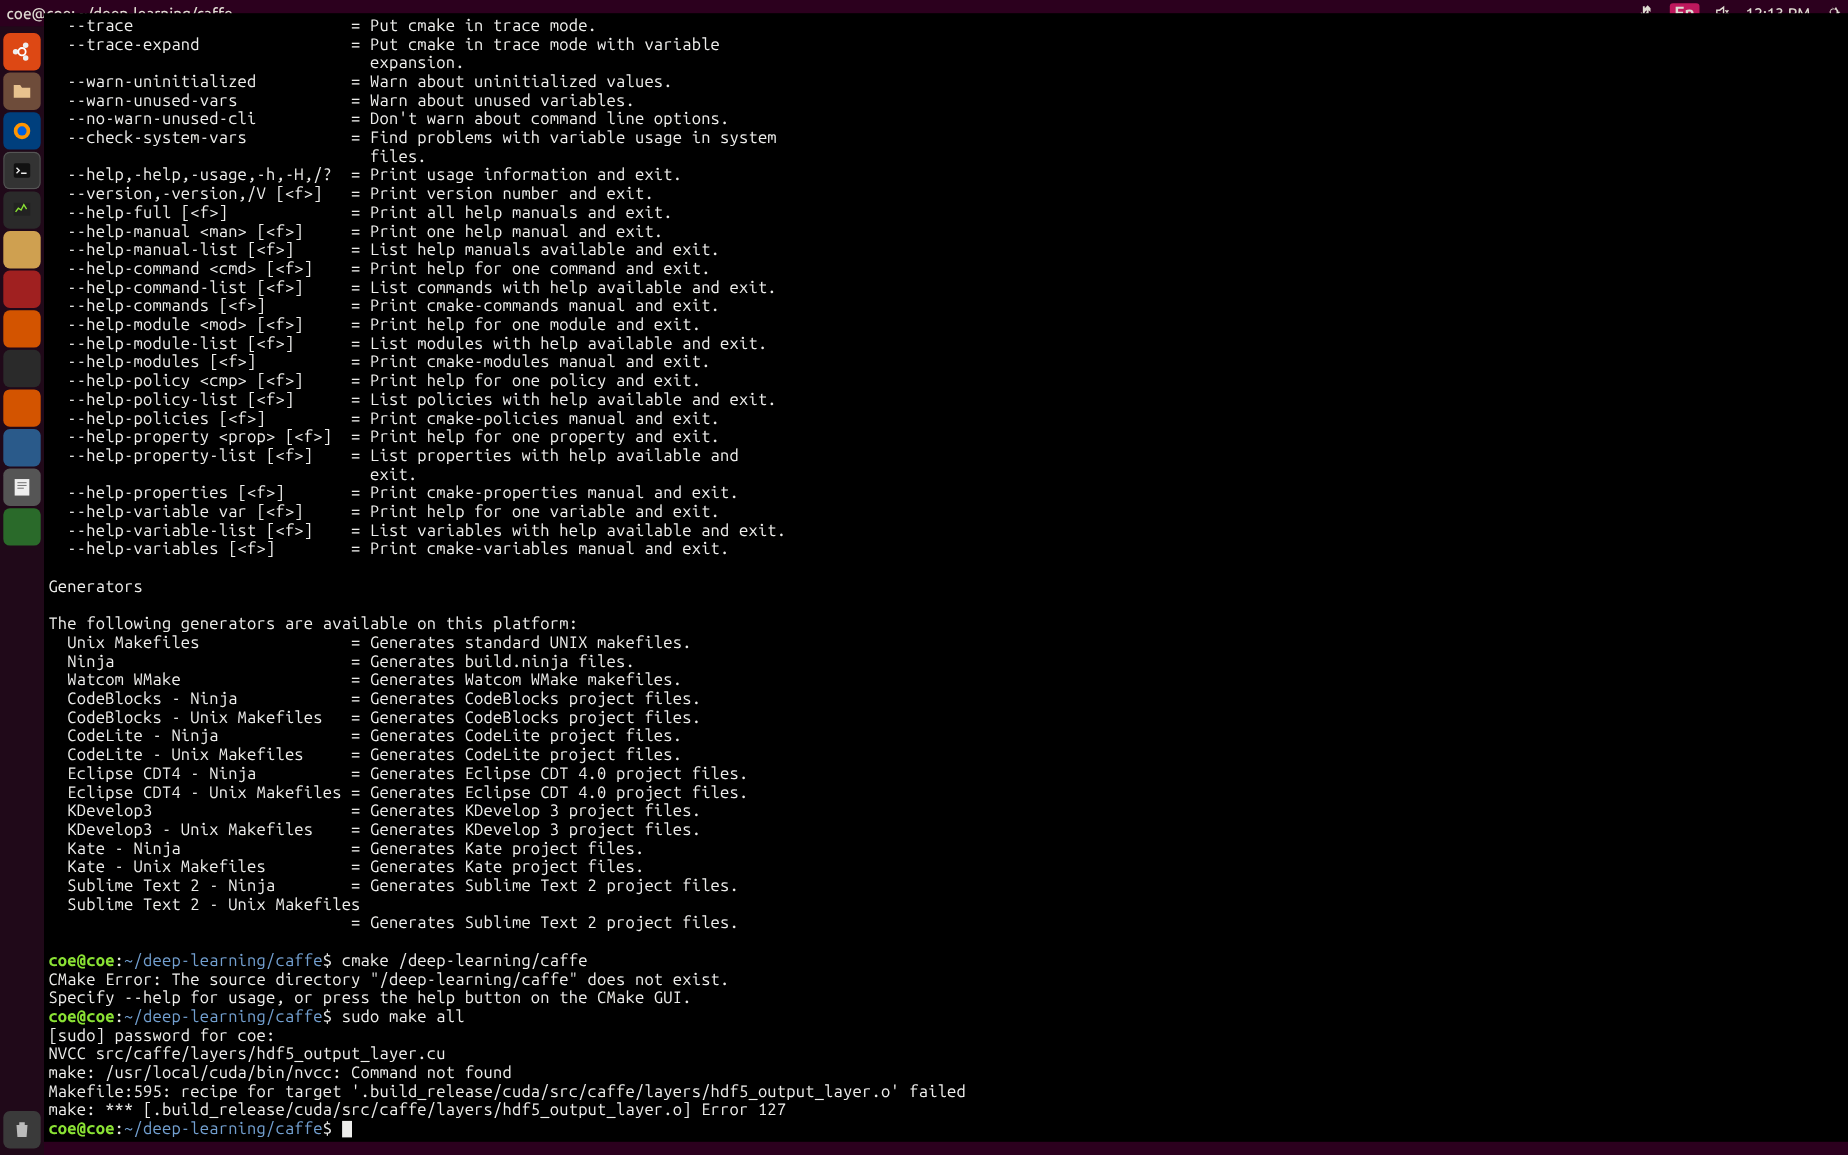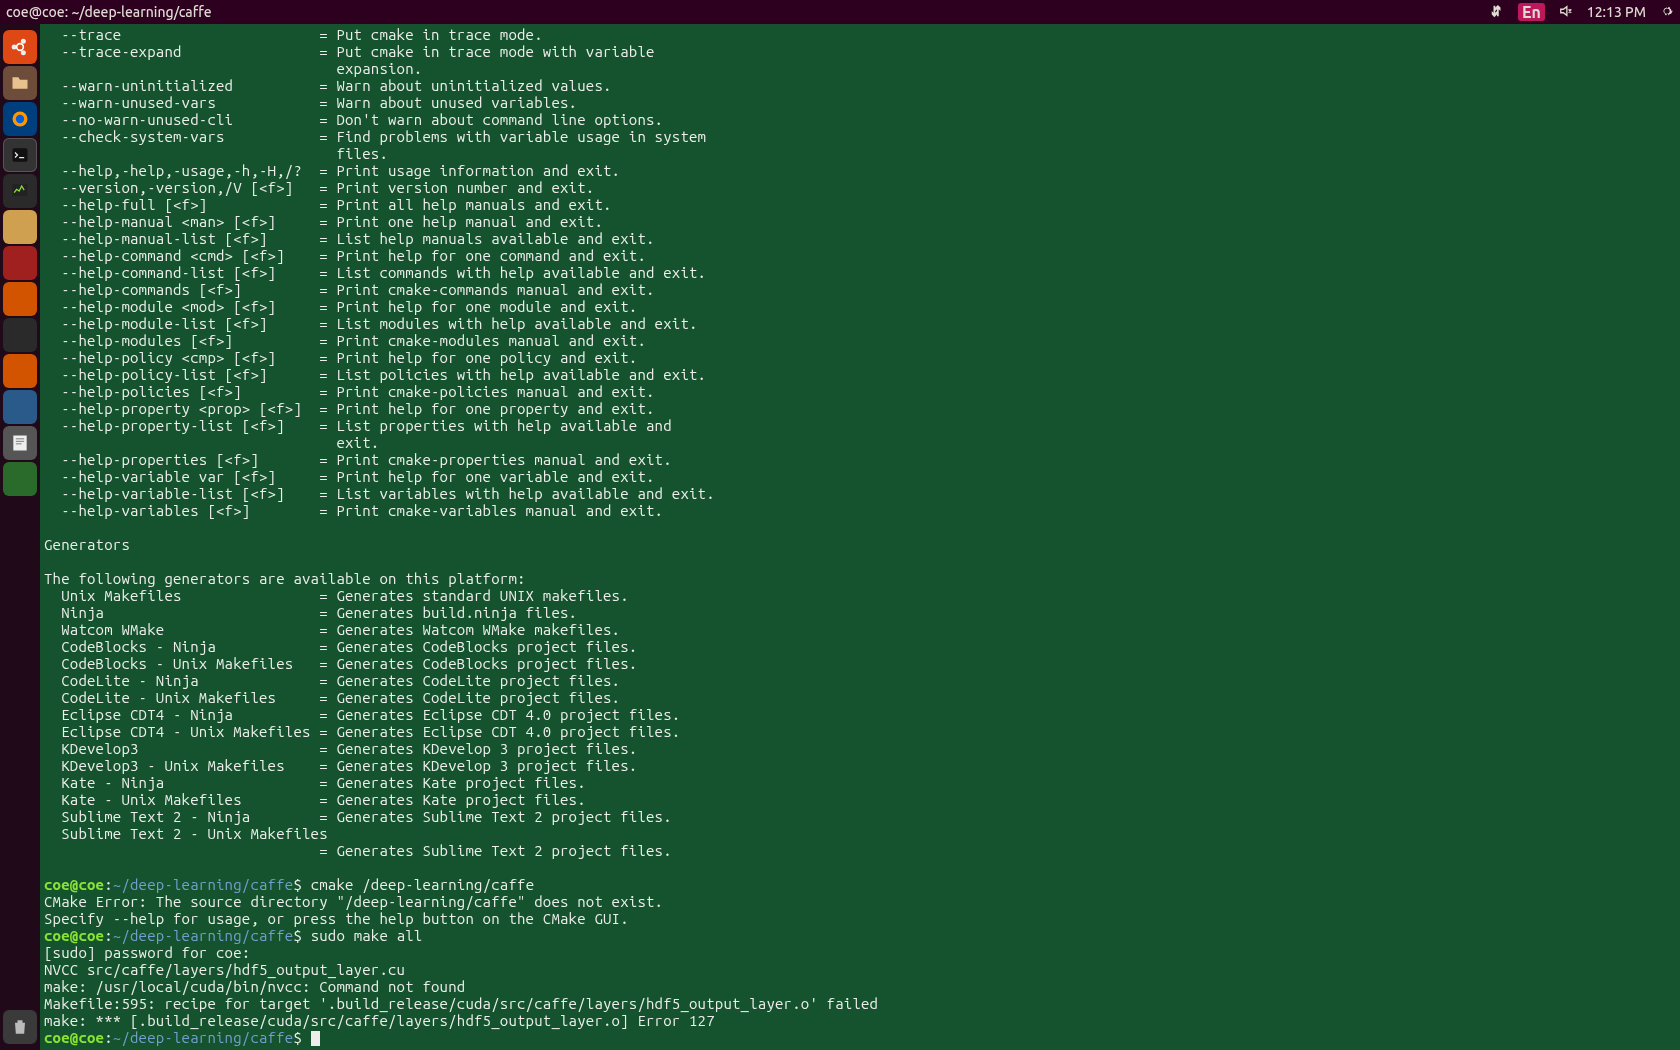--- a/index.html
+++ b/index.html
@@ -66,24 +66,24 @@
 .launcher-item.orange { background: #d35400; }
 .launcher-item.blue { background: #2a5a8a; }
 .launcher-item.pale { background: #cfa050; }
 .launcher-item.green { background: #2a6a2a; }
 .launcher-item.grey { background: #555; }
 .launcher-item.trash { margin-top: auto; margin-bottom: 6px; background: #3a3a3a; }
 .launcher-item svg { width: 20px; height: 20px; fill: #eee; }
 .terminal {
   position: absolute;
   left: 40px;
-  top: 24px;
+  top: 12px;
   width: 1640px;
   height: 1026px;
-  background: #14532d;
+  background: #000000;
   color: #eeeeec;
   padding: 2px 4px;
   white-space: pre;
   line-height: 17px;
   font-size: 15px;
   letter-spacing: 0.2px;
 }
 .t-green { color: #8ae234; font-weight: bold; margin-top: 19px; }
 .t-blue { color: #729fcf; font-weight: normal; margin-top: 16px; }
 .t-white { color: #eeeeec; }

